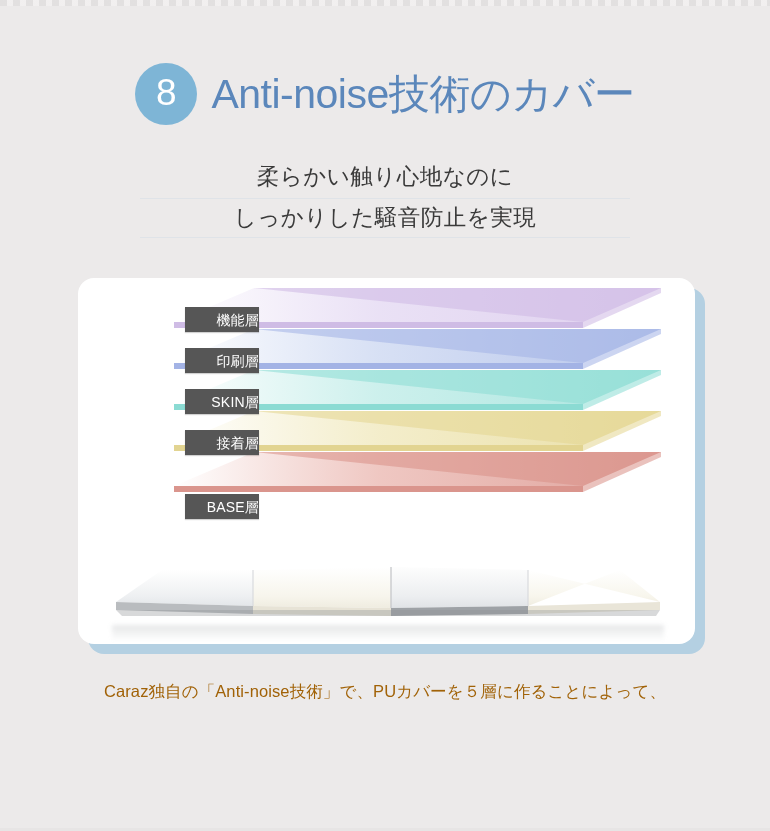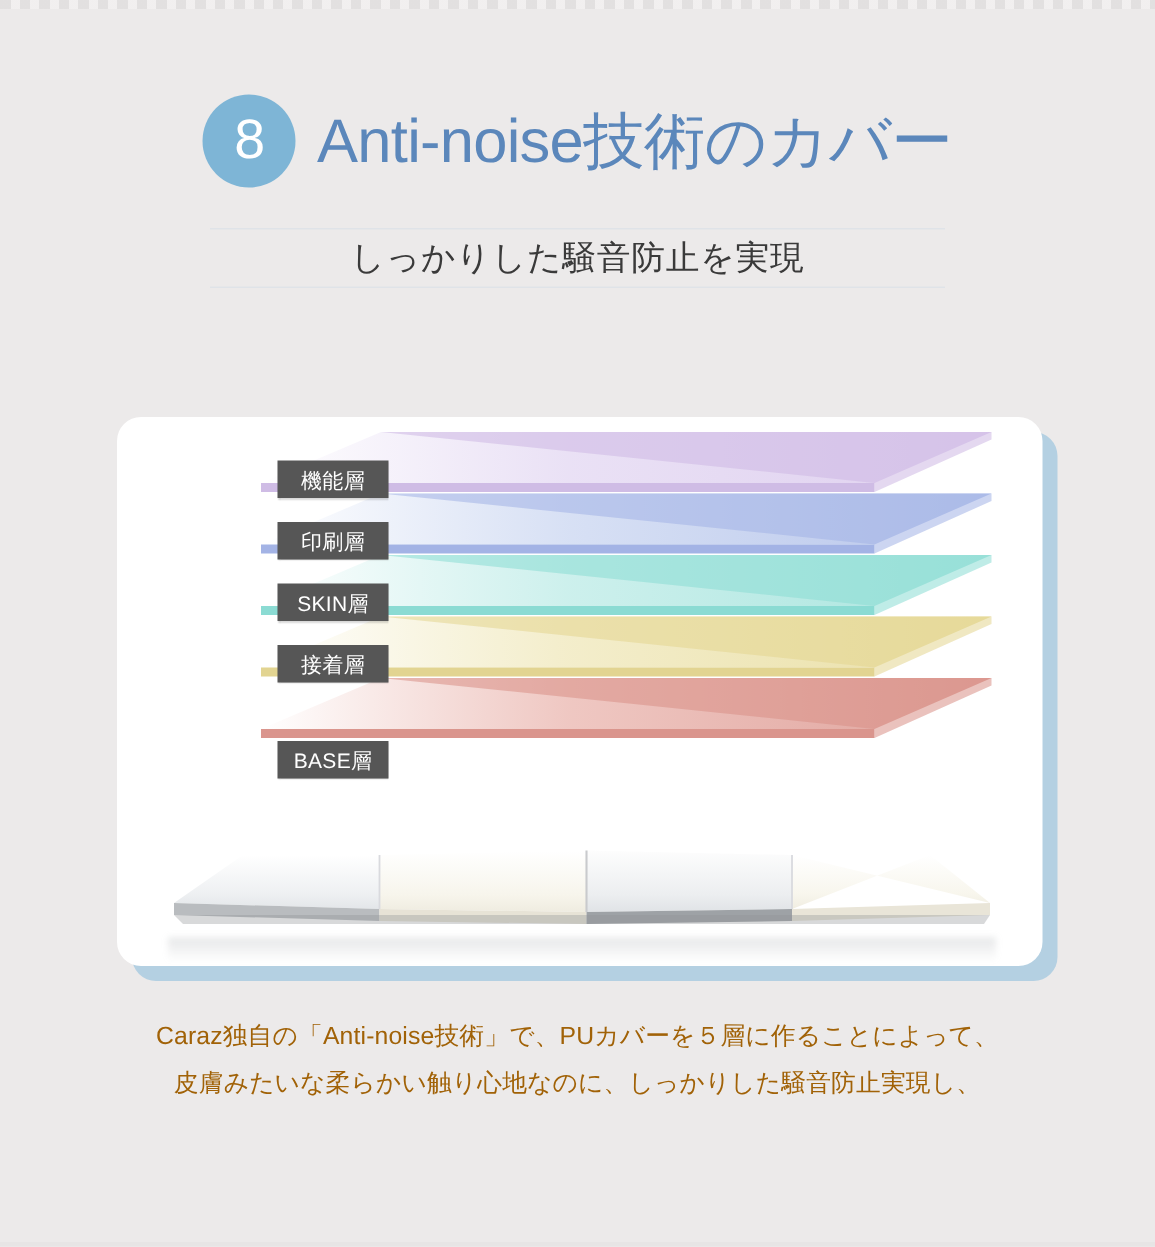--- a/index.html
+++ b/index.html
@@ -135,21 +135,21 @@
   .slab svg { display: block; width: 617px; height: 56px; }
 
   .badge {
     position: absolute;
     left: 107px;
     width: 74px;
     height: 25px;
     background: #565656;
     display: flex;
     align-items: center;
-    justify-content: center;
+    justify-content: flex-end;
     box-shadow: 0 1px 1px rgba(0,0,0,.18);
   }
   .badge span {
     color: #ffffff;
     font-size: 14px;
     line-height: 1;
     letter-spacing: 0.2px;
     white-space: nowrap;
   }
 
@@ -207,20 +207,21 @@
 <div class="bottom-perf"></div>
 
 <div class="header">
   <div class="num-badge">
     <span>8</span>
   </div>
   <div class="title">Anti-noise技術のカバー</div>
 </div>
 
 <div class="subtitle-wrap">
+  <div class="sub-line first">柔らかい触り心地なのに</div>
   <div class="rule"></div>
   <div class="sub-line">しっかりした騒音防止を実現</div>
   <div class="rule"></div>
 </div>
 
 <div class="card-shadow"></div>
 <div class="card">
 
   <div class="glow"></div>
 
@@ -358,14 +359,13 @@
       <line x1="420" y1="20" x2="420" y2="56" stroke="#d9dade" stroke-width="1.2"></line>
 
       <polygon points="8,60 552,60 548,66 14,66" fill="#8e9296" opacity=".35"></polygon>
     </svg>
   </div>
   <div class="mat-reflection"></div>
 </div>
 
 <div class="body-copy">
   <p>Caraz独自の「Anti-noise技術」で、PUカバーを５層に作ることによって、</p>
-  <p>皮膚みたいな柔らかい触り心地なのに、しっかりした騒音防止実現し、</p>
 </div>
 
 </body></html>

